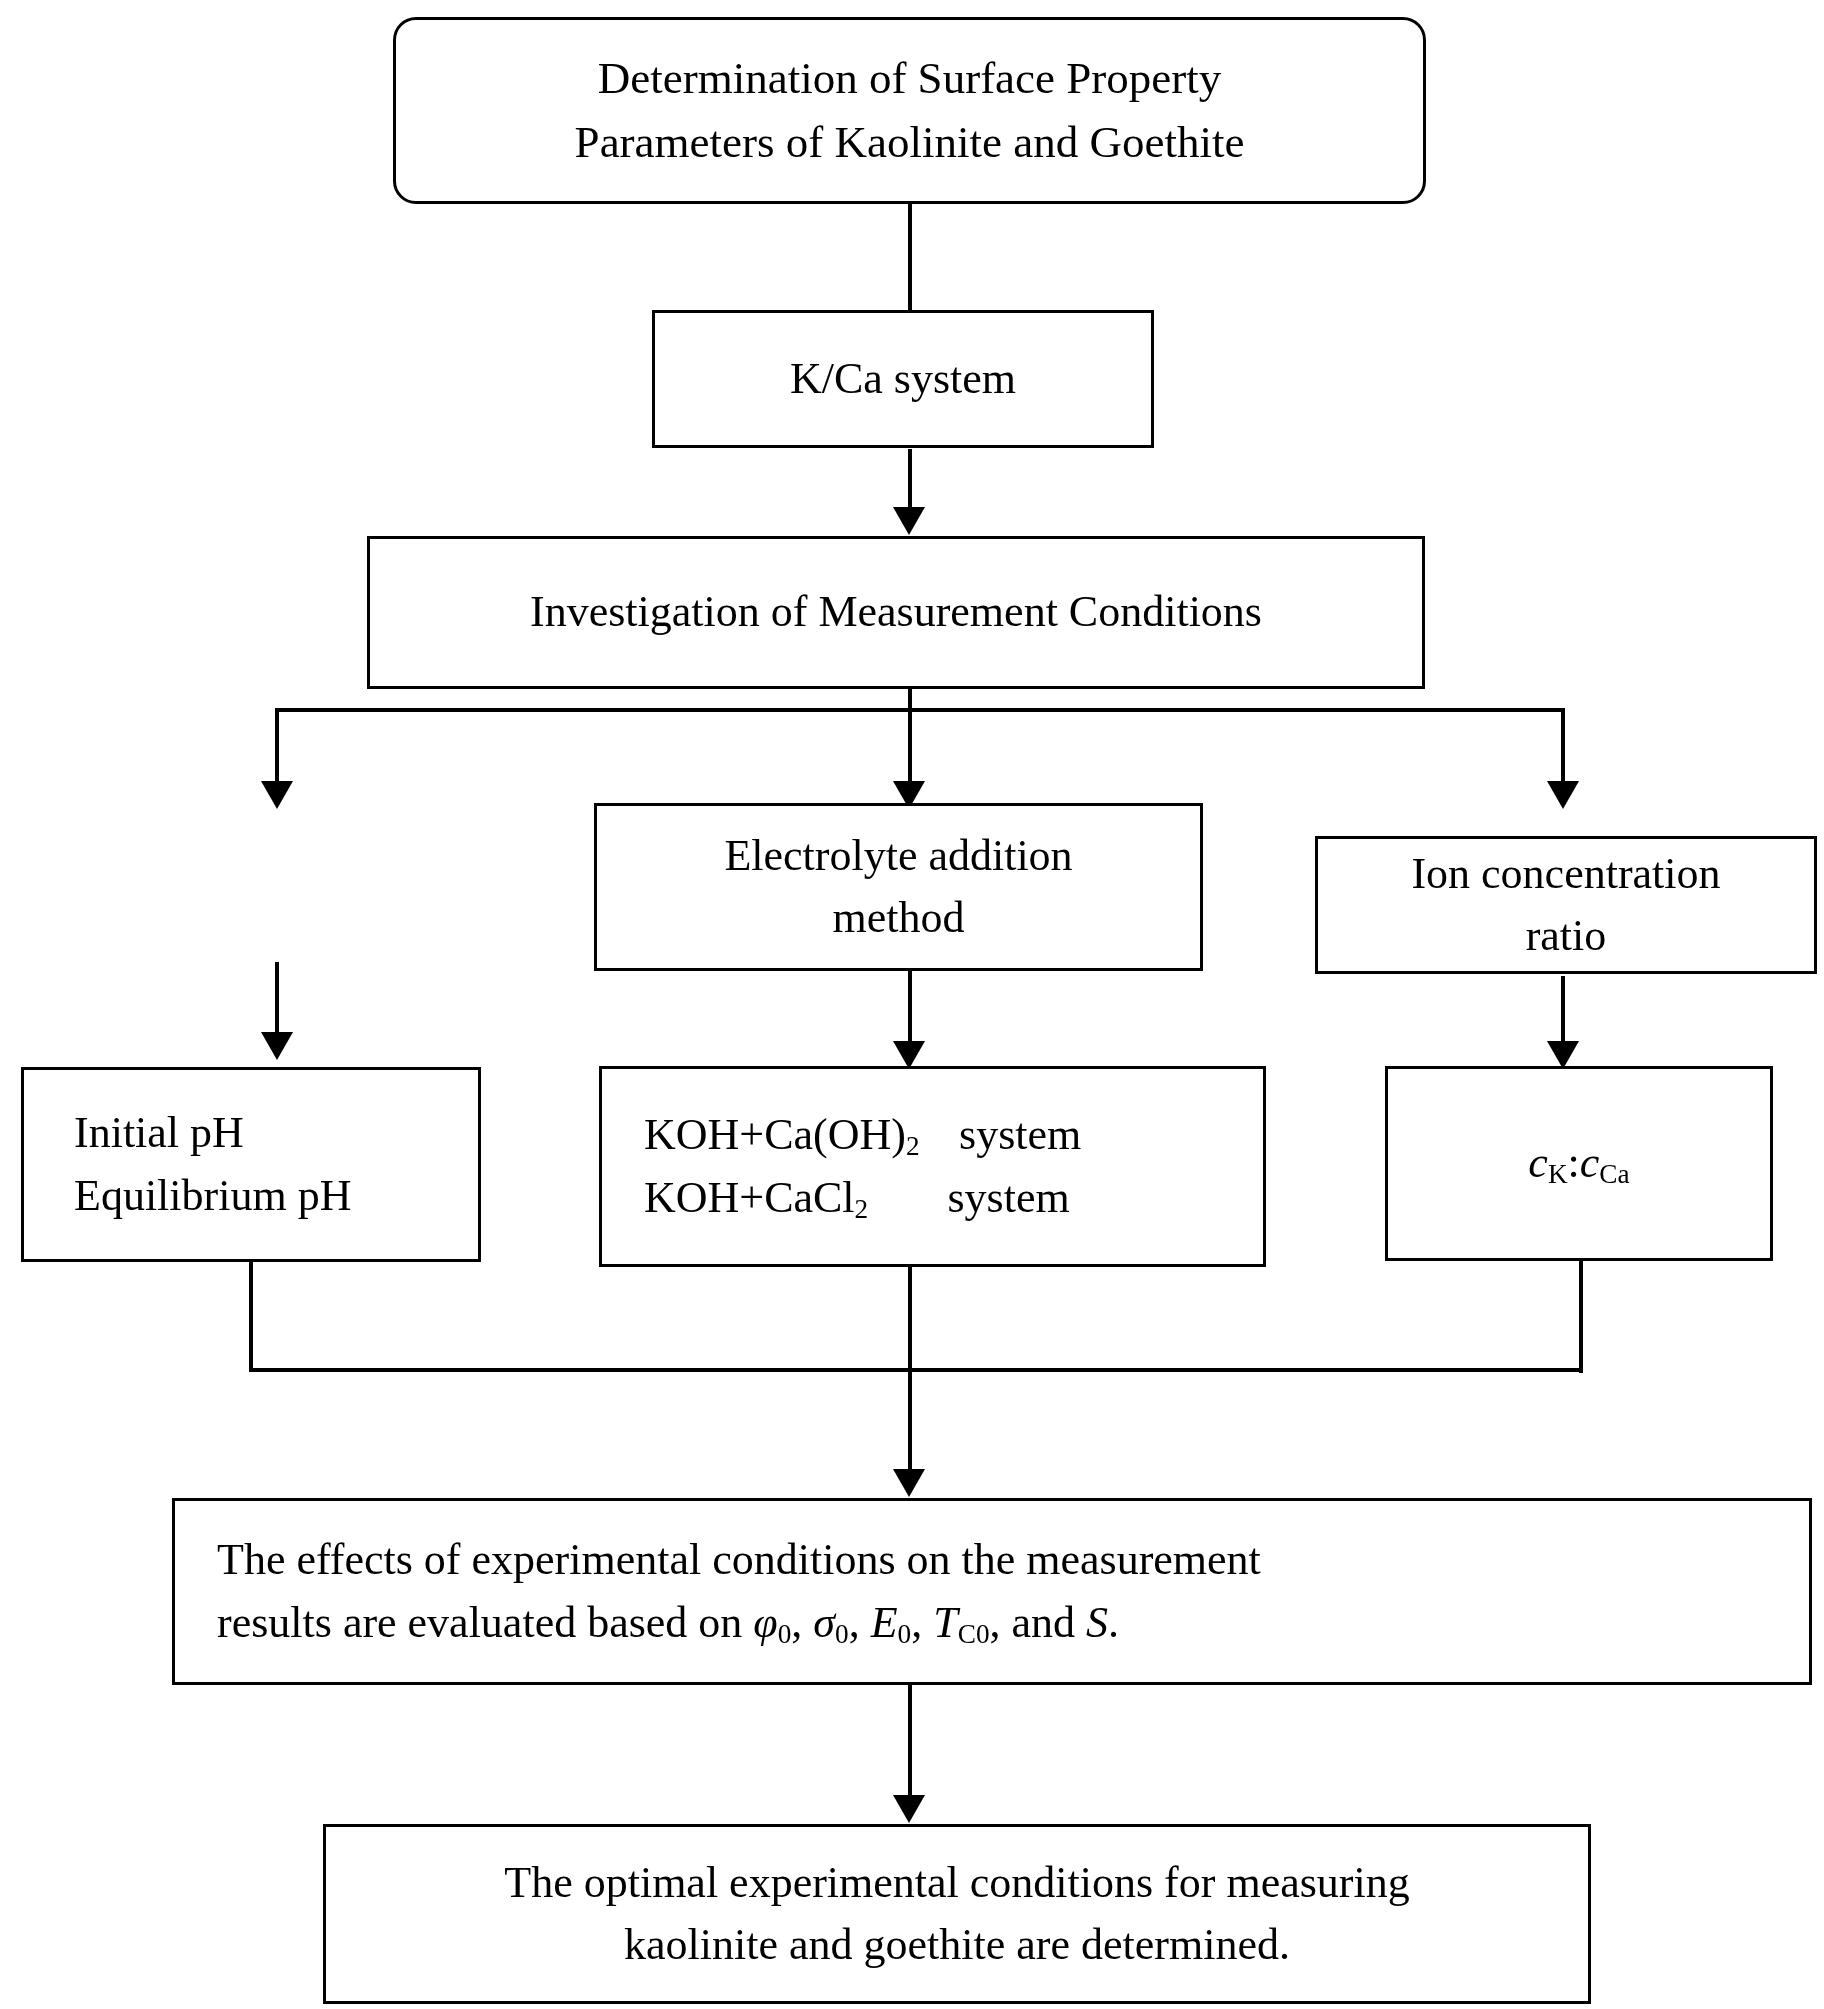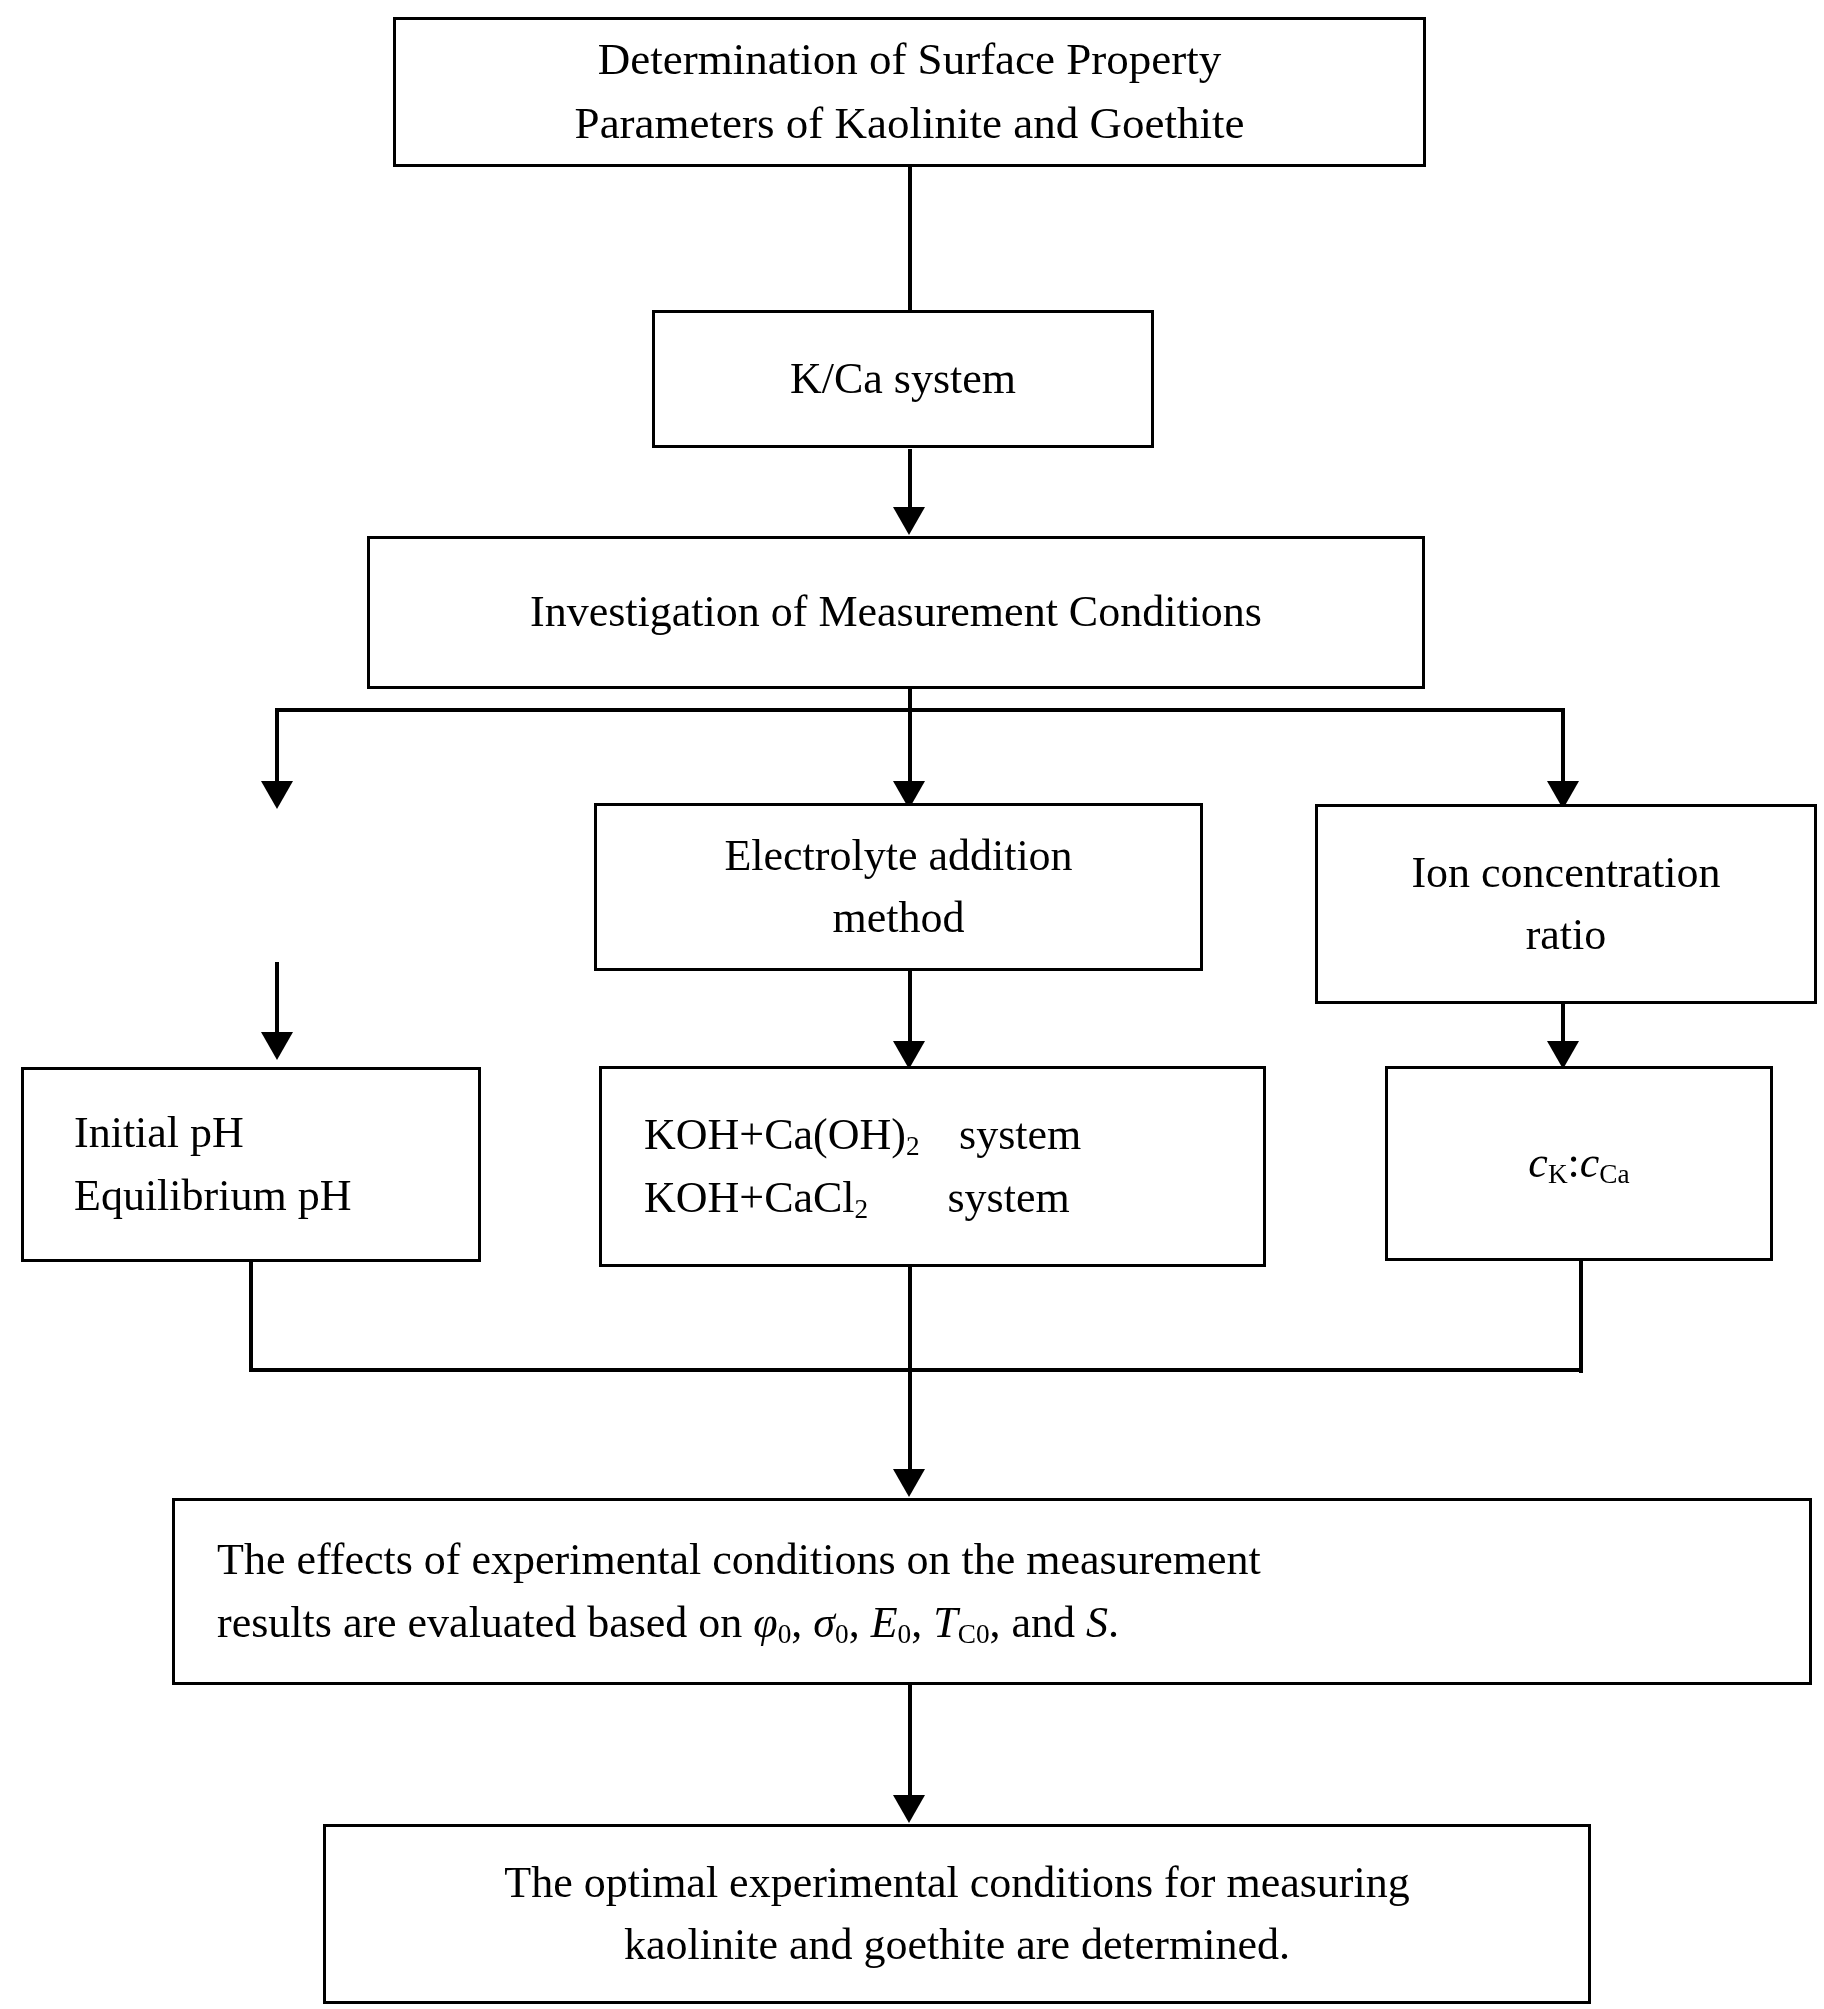--- a/index.html
+++ b/index.html
@@ -71,21 +71,21 @@
   sub { font-size: 0.62em; vertical-align: -0.22em; }
   .ital { font-style: italic; }
   .sym  { font-style: italic; }
   .gap  { display: inline-block; width: 0.9em; }
 </style>
 </head>
 <body>
 
 <div id="canvas">
 
-  <div class="node fs-title" style="left:393px; top:17px; width:1033px; height:150px;">
+  <div class="node fs-title" style="left:393px; top:17px; width:1033px; height:187px;border-radius:23px;">
     <span class="txt">
       <span>Determination of Surface Property</span><br>
       <span>Parameters of Kaolinite and Goethite</span>
     </span>
   </div>
 
   <div class="vline" style="left:908px; top:167px; height:144px;"></div>
 
   <div class="node fs-node" style="left:644px; top:310px; width:502px; height:138px;margin-left:8px;">
     <span class="txt">K/Ca system</span>
@@ -110,21 +110,21 @@
   <div class="arrowhead" style="left:1547px; top:781px;"></div>
 
 
   <div class="node fs-node" style="left:594px; top:803px; width:609px; height:168px;">
     <span class="txt">
       <span>Electrolyte addition</span><br>
       <span>method</span>
     </span>
   </div>
 
-  <div class="node fs-node" style="left:1315px; top:804px; width:502px; height:200px;justify-content:flex-end;">
+  <div class="node fs-node" style="left:1315px; top:836px; width:502px; height:138px;justify-content:flex-end;">
     <span class="txt">
       <span>Ion concentration</span><br>
       <span>ratio</span>
     </span>
   </div>
 
   <div class="vline" style="left:275px; top:962px; height:72px;"></div>
   <div class="arrowhead" style="left:261px; top:1032px;"></div>
 
   <div class="vline" style="left:908px; top:970px; height:74px;"></div>

